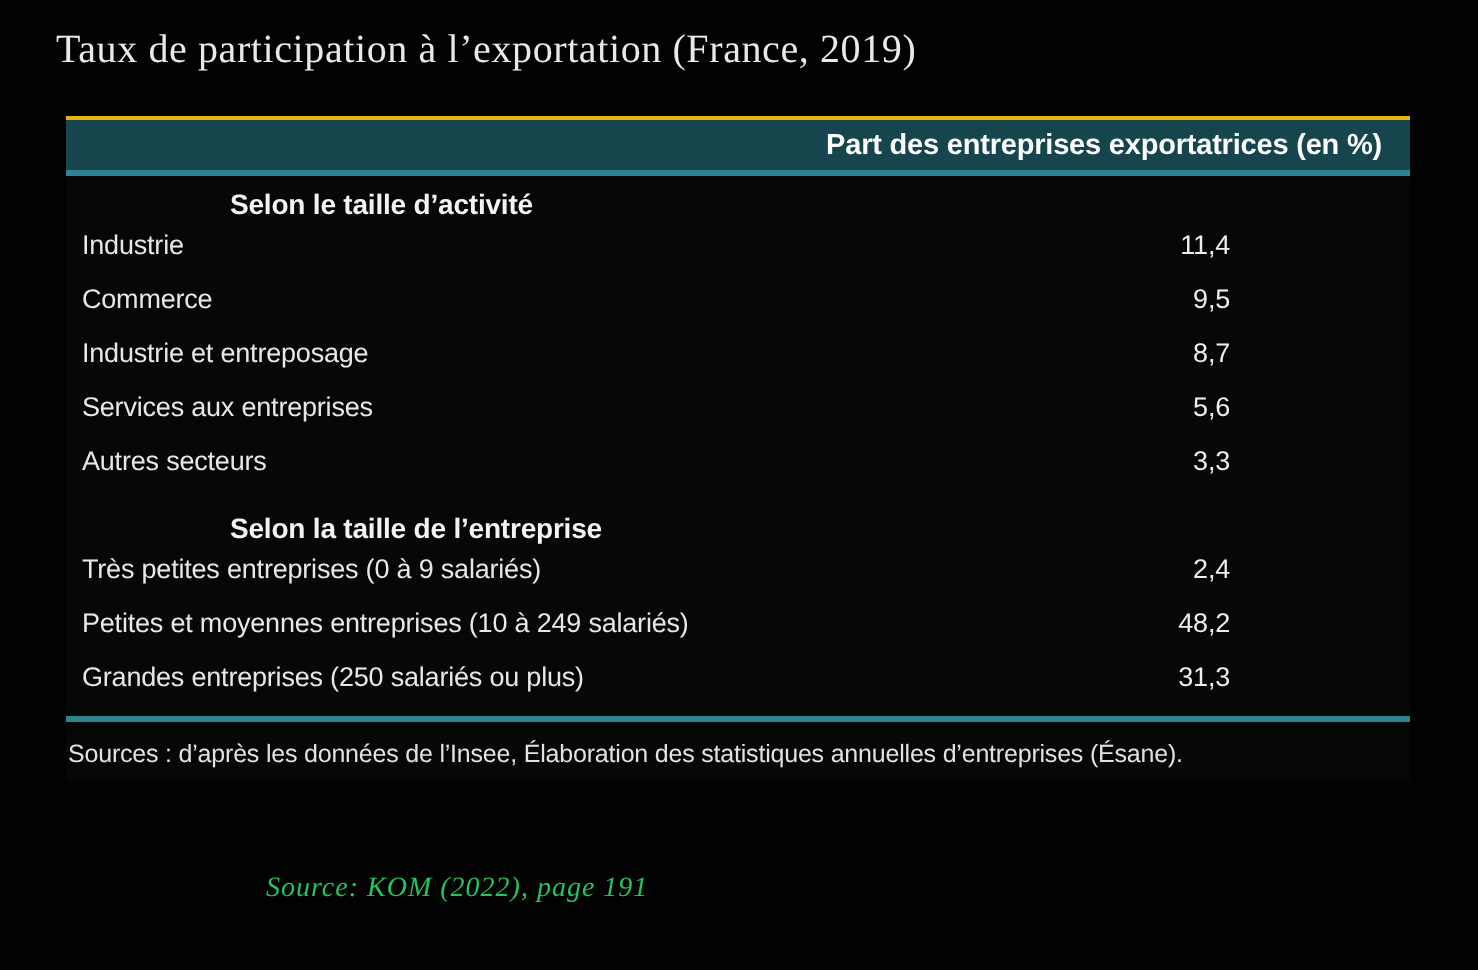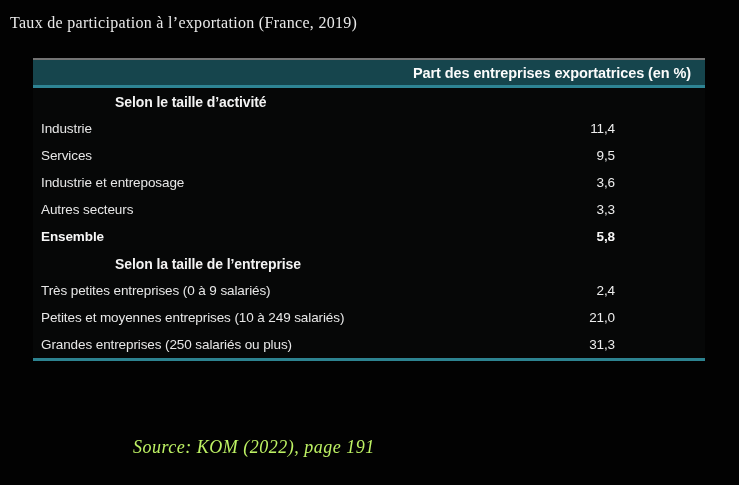--- a/index.html
+++ b/index.html
@@ -2,67 +2,67 @@
 <html><head>
 <meta charset="utf-8">
 <style>
   * { margin: 0; padding: 0; box-sizing: border-box; }
   html, body { width: 739px; height: 485px; background: #020202; overflow: hidden; }
   body { font-family: "Liberation Sans", sans-serif; position: relative; }
 
   .slide { position: absolute; inset: 0; background: #020202; }
 
   .slide-title {
-    position: absolute; left: 10px; top: 14px;
+    position: absolute; left: 28px; top: 14px;
     font-family: "Liberation Serif", serif;
-    font-size: 16px; color: #e9e9e9; letter-spacing: 0.3px;
+    font-size: 20px; color: #e9e9e9; letter-spacing: 0.3px;
   }
 
   .table-card {
     position: absolute; left: 33px; top: 58px; width: 672px;
     background: #060707;
   }
 
   .table-header {
     height: 30px; background: #16454d;
-    border-top: 2px solid #737373;
+    border-top: 2px solid #eab308;
     border-bottom: 3px solid #2e8494;
     display: flex; align-items: center; justify-content: flex-end;
     padding-right: 14px;
   }
   .table-header .hdr-text {
     color: #fbfbfb; font-weight: bold; font-size: 14.5px; letter-spacing: -0.1px;
   }
 
   .section-header {
     height: 27px; display: flex; align-items: center;
     padding-left: 82px; color: #f3f3f3; font-weight: bold; font-size: 14px;
     letter-spacing: -0.1px;
   }
 
   .data-row {
-    height: 27px; display: flex; align-items: center;
+    height: 27px; display: flex; 
     color: #e7e7e7; font-size: 13.5px; letter-spacing: -0.1px;
   }
   .data-row .row-label { flex: 1; padding-left: 8px; }
   .data-row .row-value { width: 90px; text-align: right; margin-right: 90px; color: #eeeeee; }
   .data-row.bold .row-label, .data-row.bold .row-value { font-weight: bold; color: #f7f7f7; }
 
   .table-bottom-line { height: 3px; background: #2d8390; }
 
   .sources-note {
     margin-top: 9px; padding-left: 1px;
     color: #e2e2e2; font-size: 12.5px; letter-spacing: -0.1px;
     padding-bottom: 6px;
   }
 
   .footer-source {
     position: absolute; left: 133px; top: 437px;
     font-family: "Liberation Serif", serif; font-style: italic;
-    font-size: 18px; color: #bef264; letter-spacing: 0.5px;
+    font-size: 14px; color: #22c55e; letter-spacing: 0.5px;
   }
 </style>
 </head>
 <body>
 
 <div class="slide">
 
   <div class="slide-title">Taux de participation à l’exportation (France, 2019)</div>
 
   <div class="table-card">
@@ -71,50 +71,51 @@
       <span class="hdr-text">Part des entreprises exportatrices (en %)</span>
     </div>
 
     <div class="section-header">Selon le taille d’activité</div>
 
     <div class="data-row">
       <span class="row-label">Industrie</span>
       <span class="row-value">11,4</span>
     </div>
     <div class="data-row">
-      <span class="row-label">Services</span>
+      <span class="row-label">Commerce</span>
       <span class="row-value">9,5</span>
     </div>
     <div class="data-row">
       <span class="row-label">Industrie et entreposage</span>
-      <span class="row-value">3,6</span>
+      <span class="row-value">8,7</span>
+    </div>
+    <div class="data-row">
+      <span class="row-label">Services aux entreprises</span>
+      <span class="row-value">5,6</span>
     </div>
     <div class="data-row">
       <span class="row-label">Autres secteurs</span>
       <span class="row-value">3,3</span>
-    </div>
-    <div class="data-row bold">
-      <span class="row-label">Ensemble</span>
-      <span class="row-value">5,8</span>
     </div>
 
     <div class="section-header">Selon la taille de l’entreprise</div>
 
     <div class="data-row">
       <span class="row-label">Très petites entreprises (0 à 9 salariés)</span>
       <span class="row-value">2,4</span>
     </div>
     <div class="data-row">
       <span class="row-label">Petites et moyennes entreprises (10 à 249 salariés)</span>
-      <span class="row-value">21,0</span>
+      <span class="row-value">48,2</span>
     </div>
     <div class="data-row">
       <span class="row-label">Grandes entreprises (250 salariés ou plus)</span>
       <span class="row-value">31,3</span>
     </div>
 
     <div class="table-bottom-line"></div>
 
+    <div class="sources-note">Sources : d’après les données de l’Insee, Élaboration des statistiques annuelles d’entreprises (Ésane).</div>
   </div>
 
   <div class="footer-source">Source: KOM (2022), page 191</div>
 
 </div>
 
 </body></html>

